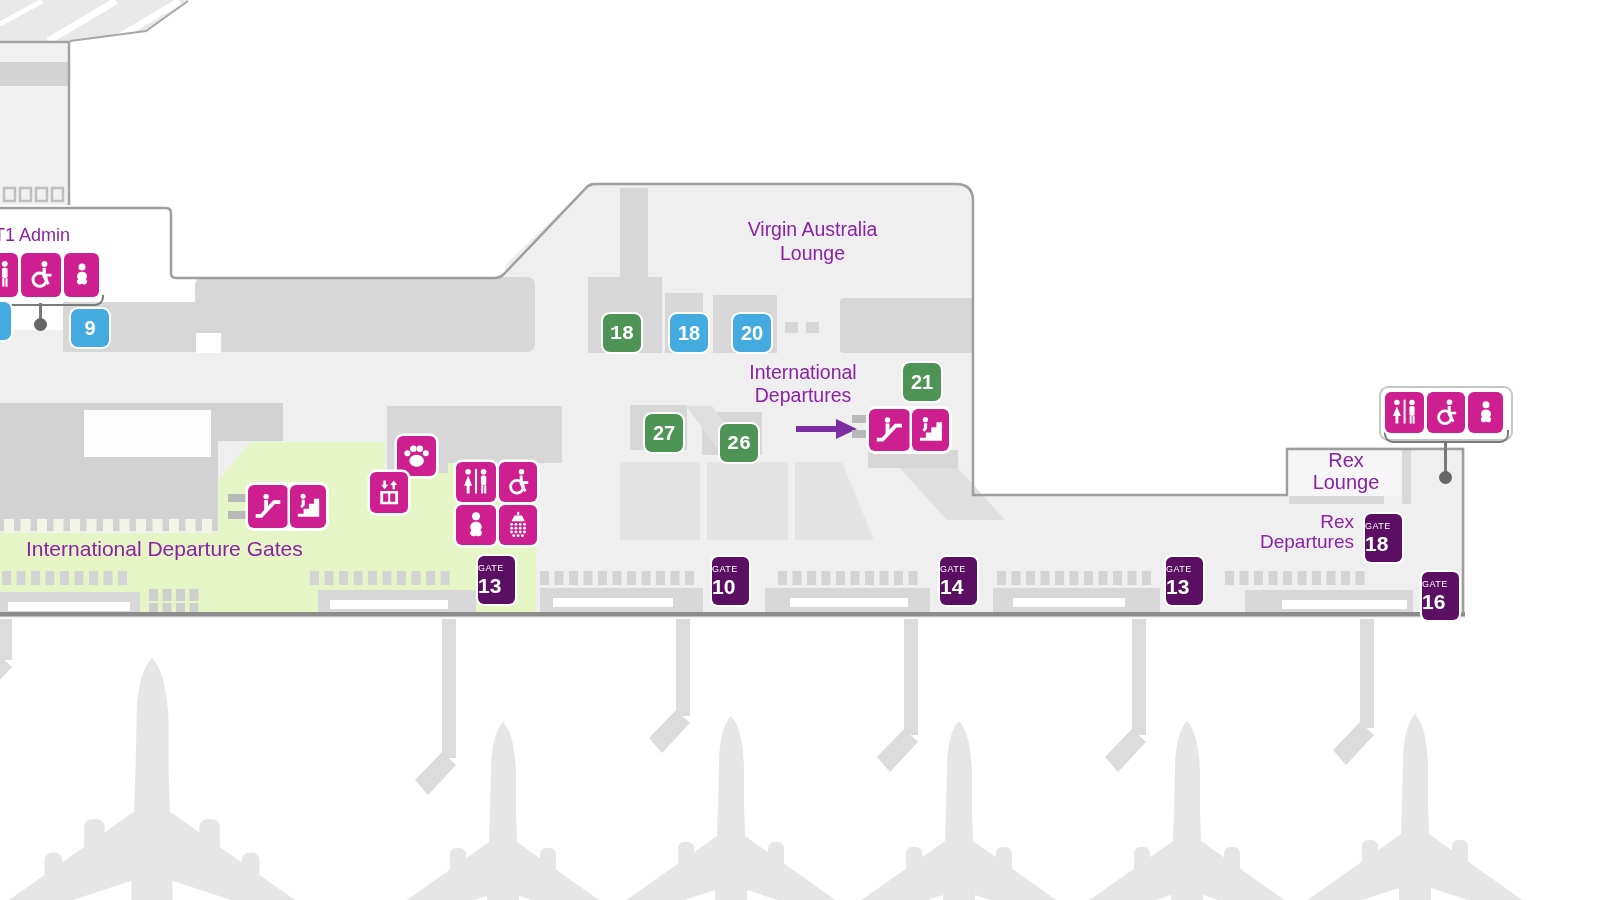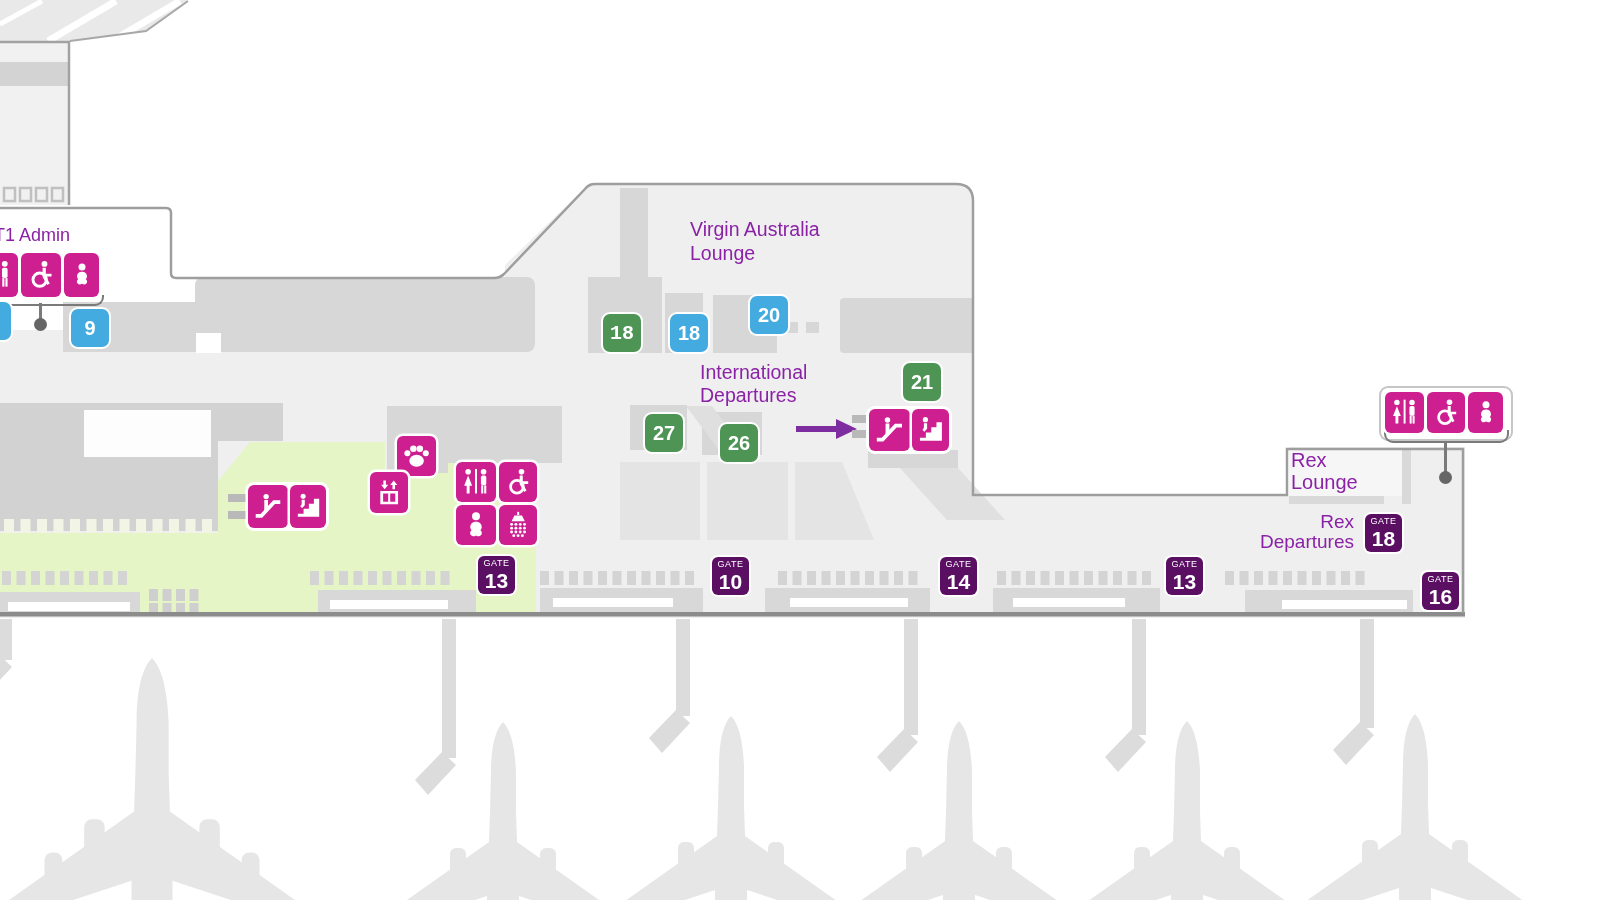--- a/index.html
+++ b/index.html
@@ -1,26 +1,26 @@
 <!DOCTYPE html>
 <html style="--pink: #ce1f90; --gate-green: #4d9455; --gate-blue: #43abdf; --badge-purple: #5a0f63; --purple: #8b22a6; --zone-green: #e5f5c5; --arrow-purple: #7e2da0;"><head>
 <meta charset="utf-8">
 <style>
   html,body{margin:0;padding:0;background:#fff}
   #stage{position:relative;width:1600px;height:900px;overflow:hidden;background:#fff;
          font-family:"Liberation Sans",sans-serif}
   #map{position:absolute;left:0;top:0}
   .label{position:absolute;color:var(--purple,#8b22a6);line-height:1.18;pointer-events:none}
-  .center{}.right{text-align:right}
+  .center{text-align:center}.right{text-align:right}
   .chip{position:absolute;width:38px;height:38px;border-radius:7px;display:flex;align-items:center;
         justify-content:center;color:#fff;font-weight:bold;font-size:20px;box-shadow:0 0 0 2px #fff}
   .chip.green{background:var(--gate-green,#4d9455)}
   .chip.blue{background:var(--gate-blue,#43abdf)}
-  .gbadge{position:absolute;width:37px;height:38px;background:var(--badge-purple,#5a0f63);
-        border-radius:6px;color:#fff;display:flex;flex-direction:column;align-items:center;
+  .gbadge{position:absolute;width:37px;height:48px;background:var(--badge-purple,#5a0f63);
+        border-radius:6px;color:#fff;display:flex;flex-direction:column;
         justify-content:center;box-shadow:0 0 0 2px #fff}
   .gbadge .w{font-size:9px;letter-spacing:.5px;line-height:1;margin-bottom:2px}
   .gbadge .n{font-size:21px;font-weight:bold;line-height:1}
   .tile{position:absolute;background:var(--pink,#ce1f90);border-radius:6px;display:flex;
         align-items:center;justify-content:center;box-shadow:0 0 0 2.5px #fff}
   .tile svg{width:80%;height:80%;fill:#fff}
   .plate{position:absolute;background:#fff;border:2px solid #c6c6c7;border-radius:9px}
   .bar{position:absolute;background:#b9b9ba}
   .bracket{position:absolute;border-bottom:2.5px solid #7a7a7b;border-right:2.5px solid #7a7a7b;
         border-left:2.5px solid #7a7a7b;border-radius:0 0 9px 9px;border-top:none}
@@ -264,20 +264,21 @@
   <div class="label center" style="left:690px;top:217px;width:245px;font-size:19.5px;line-height:24px">
     <span>Virgin Australia</span><br>
     <span>Lounge</span>
   </div>
 
   <div class="label center" style="left:700px;top:361px;width:206px;font-size:19.5px;line-height:23px">
     <span>International</span><br>
     <span>Departures</span>
   </div>
 
+  <div class="label" style="left:26px;top:537px;font-size:21px">International Departure Gates</div>
 
   <div class="label center" style="left:1291px;top:449px;width:110px;font-size:20px;line-height:22px">
     <span>Rex</span><br>
     <span>Lounge</span>
   </div>
 
   <div class="label right" style="left:1230px;top:512px;width:124px;font-size:19px;line-height:20px">
     <span>Rex</span><br>
     <span>Departures</span>
   </div>
@@ -296,24 +297,24 @@
   <div class="bar" style="left:228px;top:494px;width:18px;height:8px"></div>
   <div class="bar" style="left:228px;top:511px;width:18px;height:8px"></div>
   <div class="bar" style="left:852px;top:415px;width:14px;height:8px"></div>
   <div class="bar" style="left:852px;top:430px;width:14px;height:8px"></div>
 
   <div id="gates-layer">
       <div class="chip blue" style="left: -27px; top: 302px;"></div>
       <div class="chip blue" style="left: 71px; top: 309px;">9</div>
       <div class="chip green" style="left: 603px; top: 314px; font-family: Liberation Mono, monospace;">18</div>
       <div class="chip blue" style="left: 670px; top: 314px;">18</div>
-      <div class="chip blue" style="left: 733px; top: 296px; margin-left: 17px;">20</div>
+      <div class="chip blue" style="left: 733px; top: 314px;">20</div>
       <div class="chip green" style="left: 903px; top: 363px;">21</div>
       <div class="chip green" style="left: 645px; top: 414px;">27</div>
-      <div class="chip green" style="left: 720px; top: 424px;">26</div>
+      <div class="chip green" style="left: 720px; top: 424px; font-family: Liberation Mono, monospace;">26</div>
       <div class="gbadge" style="left: 478px; top: 556px;">
         <span class="w">GATE</span>
         <span class="n">13</span>
       </div>
       <div class="gbadge" style="left: 712px; top: 557px;">
         <span class="w">GATE</span>
         <span class="n">10</span>
       </div>
       <div class="gbadge" style="left: 940px; top: 557px;">
         <span class="w">GATE</span>

